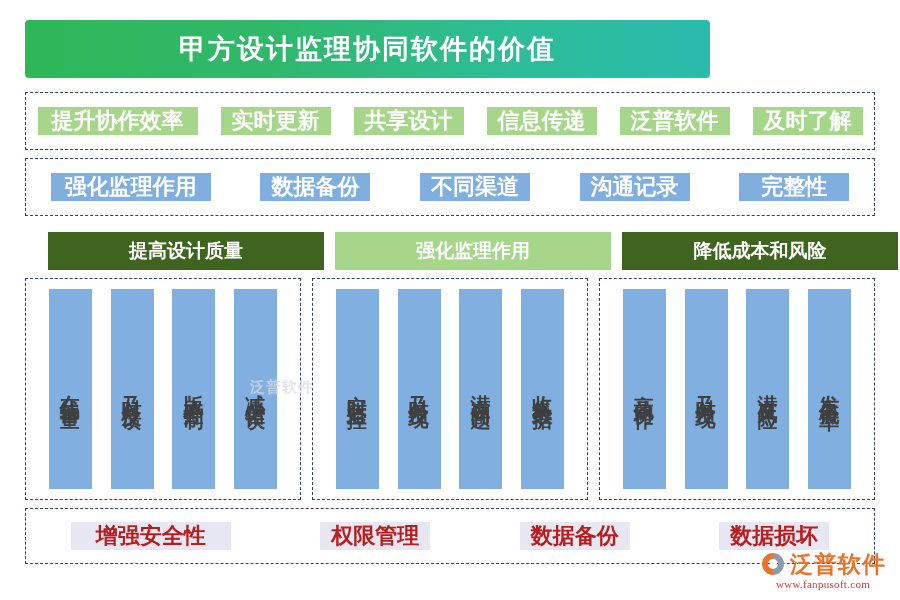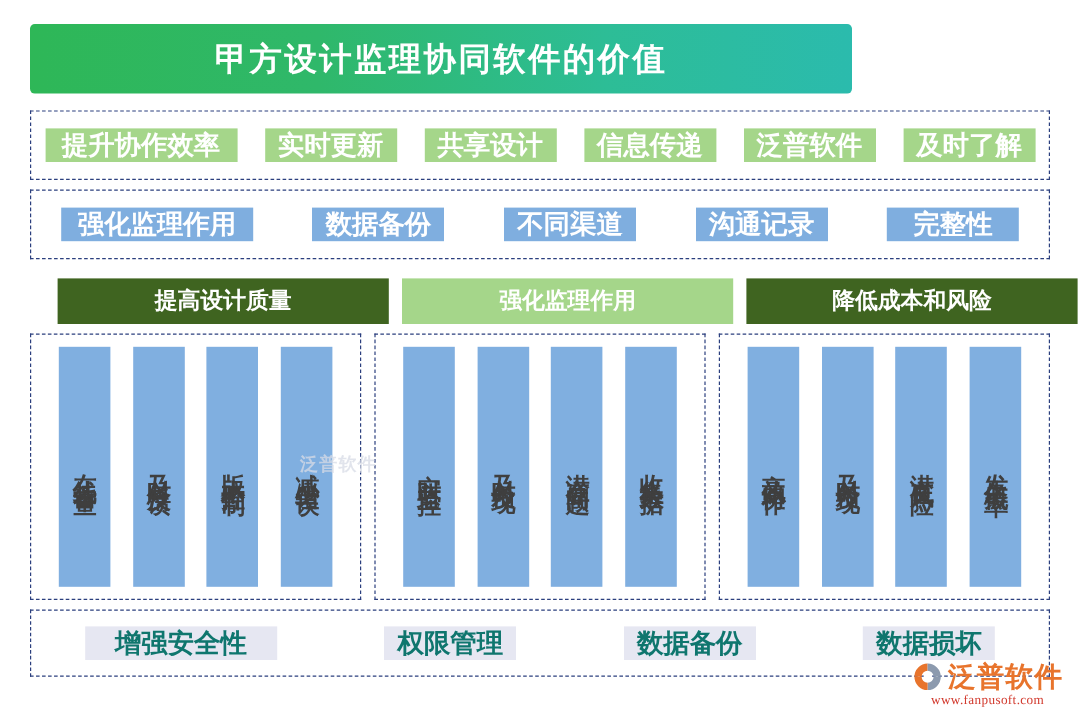--- a/index.html
+++ b/index.html
@@ -70,21 +70,21 @@
   .pill-green {
     background: #A5D68A;
     color: #ffffff;
   }
   .pill-blue {
     background: #7FAEDF;
     color: #ffffff;
   }
   .pill-lav {
     background: #E6E7F2;
-    color: #0f766e;
+    color: #b91c1c;
     text-align: center;
   }
   .w-wide   { width: 160px; }
   .w-narrow { width: 110px; }
 
   
   .section-headers {
     position: absolute;
     left: 25px;
     top: 232px;

